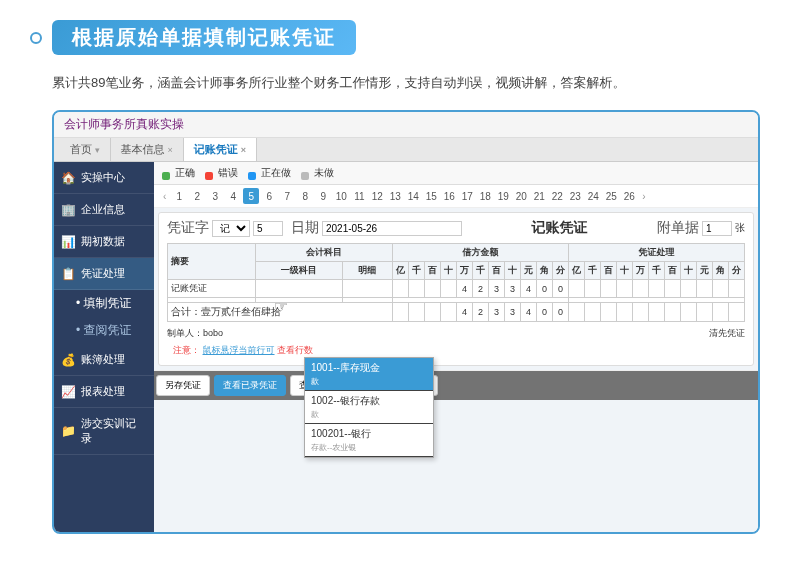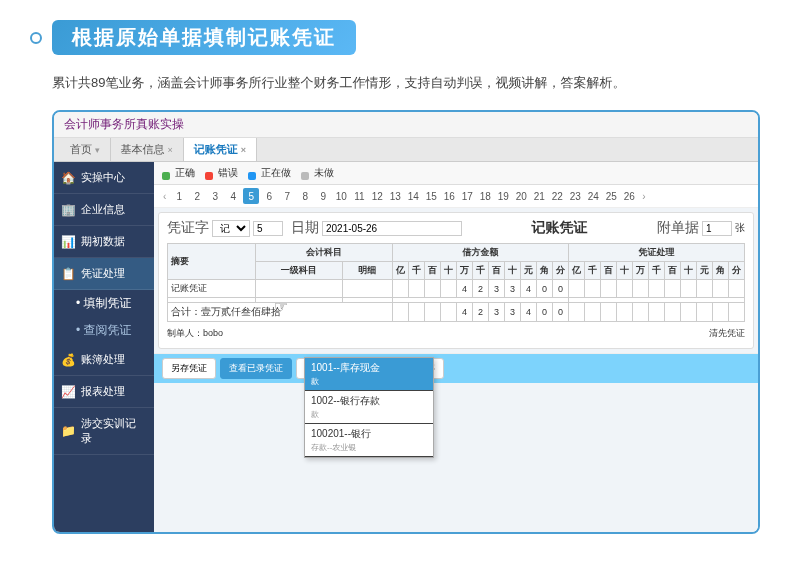--- a/index.html
+++ b/index.html
@@ -324,22 +324,22 @@
 
     .dropdown-item.selected {
       background: #3a9bd5;
       color: #fff;
     }
 
     
     .action-buttons {
       display: flex;
       gap: 4px;
-      padding: 4px 8px;
-      background: #7dd3fc;
+      padding: 4px 2px;
+      background: #737373;
       border-top: 1px solid #eee;
     }
 
     .action-btn {
       padding: 3px 8px;
       font-size: 9px;
       border: 1px solid #ccc;
       border-radius: 3px;
       cursor: pointer;
       background: #fff;
@@ -615,20 +615,25 @@
                 <td></td>
               </tr>
             </tfoot>
           </table>
 
           <div class="voucher-bottom">
             <span>制单人：bobo</span>
             <span style="margin-left:auto;">清先凭证</span>
           </div>
 
+          <div class="notice-text">
+            <span>注意：</span>
+            <span class="notice-link">鼠标悬浮当前行可</span>
+            <span>查看行数</span>
+          </div>
         </div>
 
         <div class="dropdown-overlay">
           <div class="dropdown-item selected">1001--库存现金<br><span style="font-size:8px;color:#fff;">款</span></div>
           <div class="dropdown-item">1002--银行存款<br><span style="font-size:8px;color:#999;">款</span></div>
           <div class="dropdown-item">100201--银行<br><span style="font-size:8px;color:#999;">存款--农业银</span></div>
         </div>
 
         <div class="action-buttons">
           <button class="action-btn">另存凭证</button>

